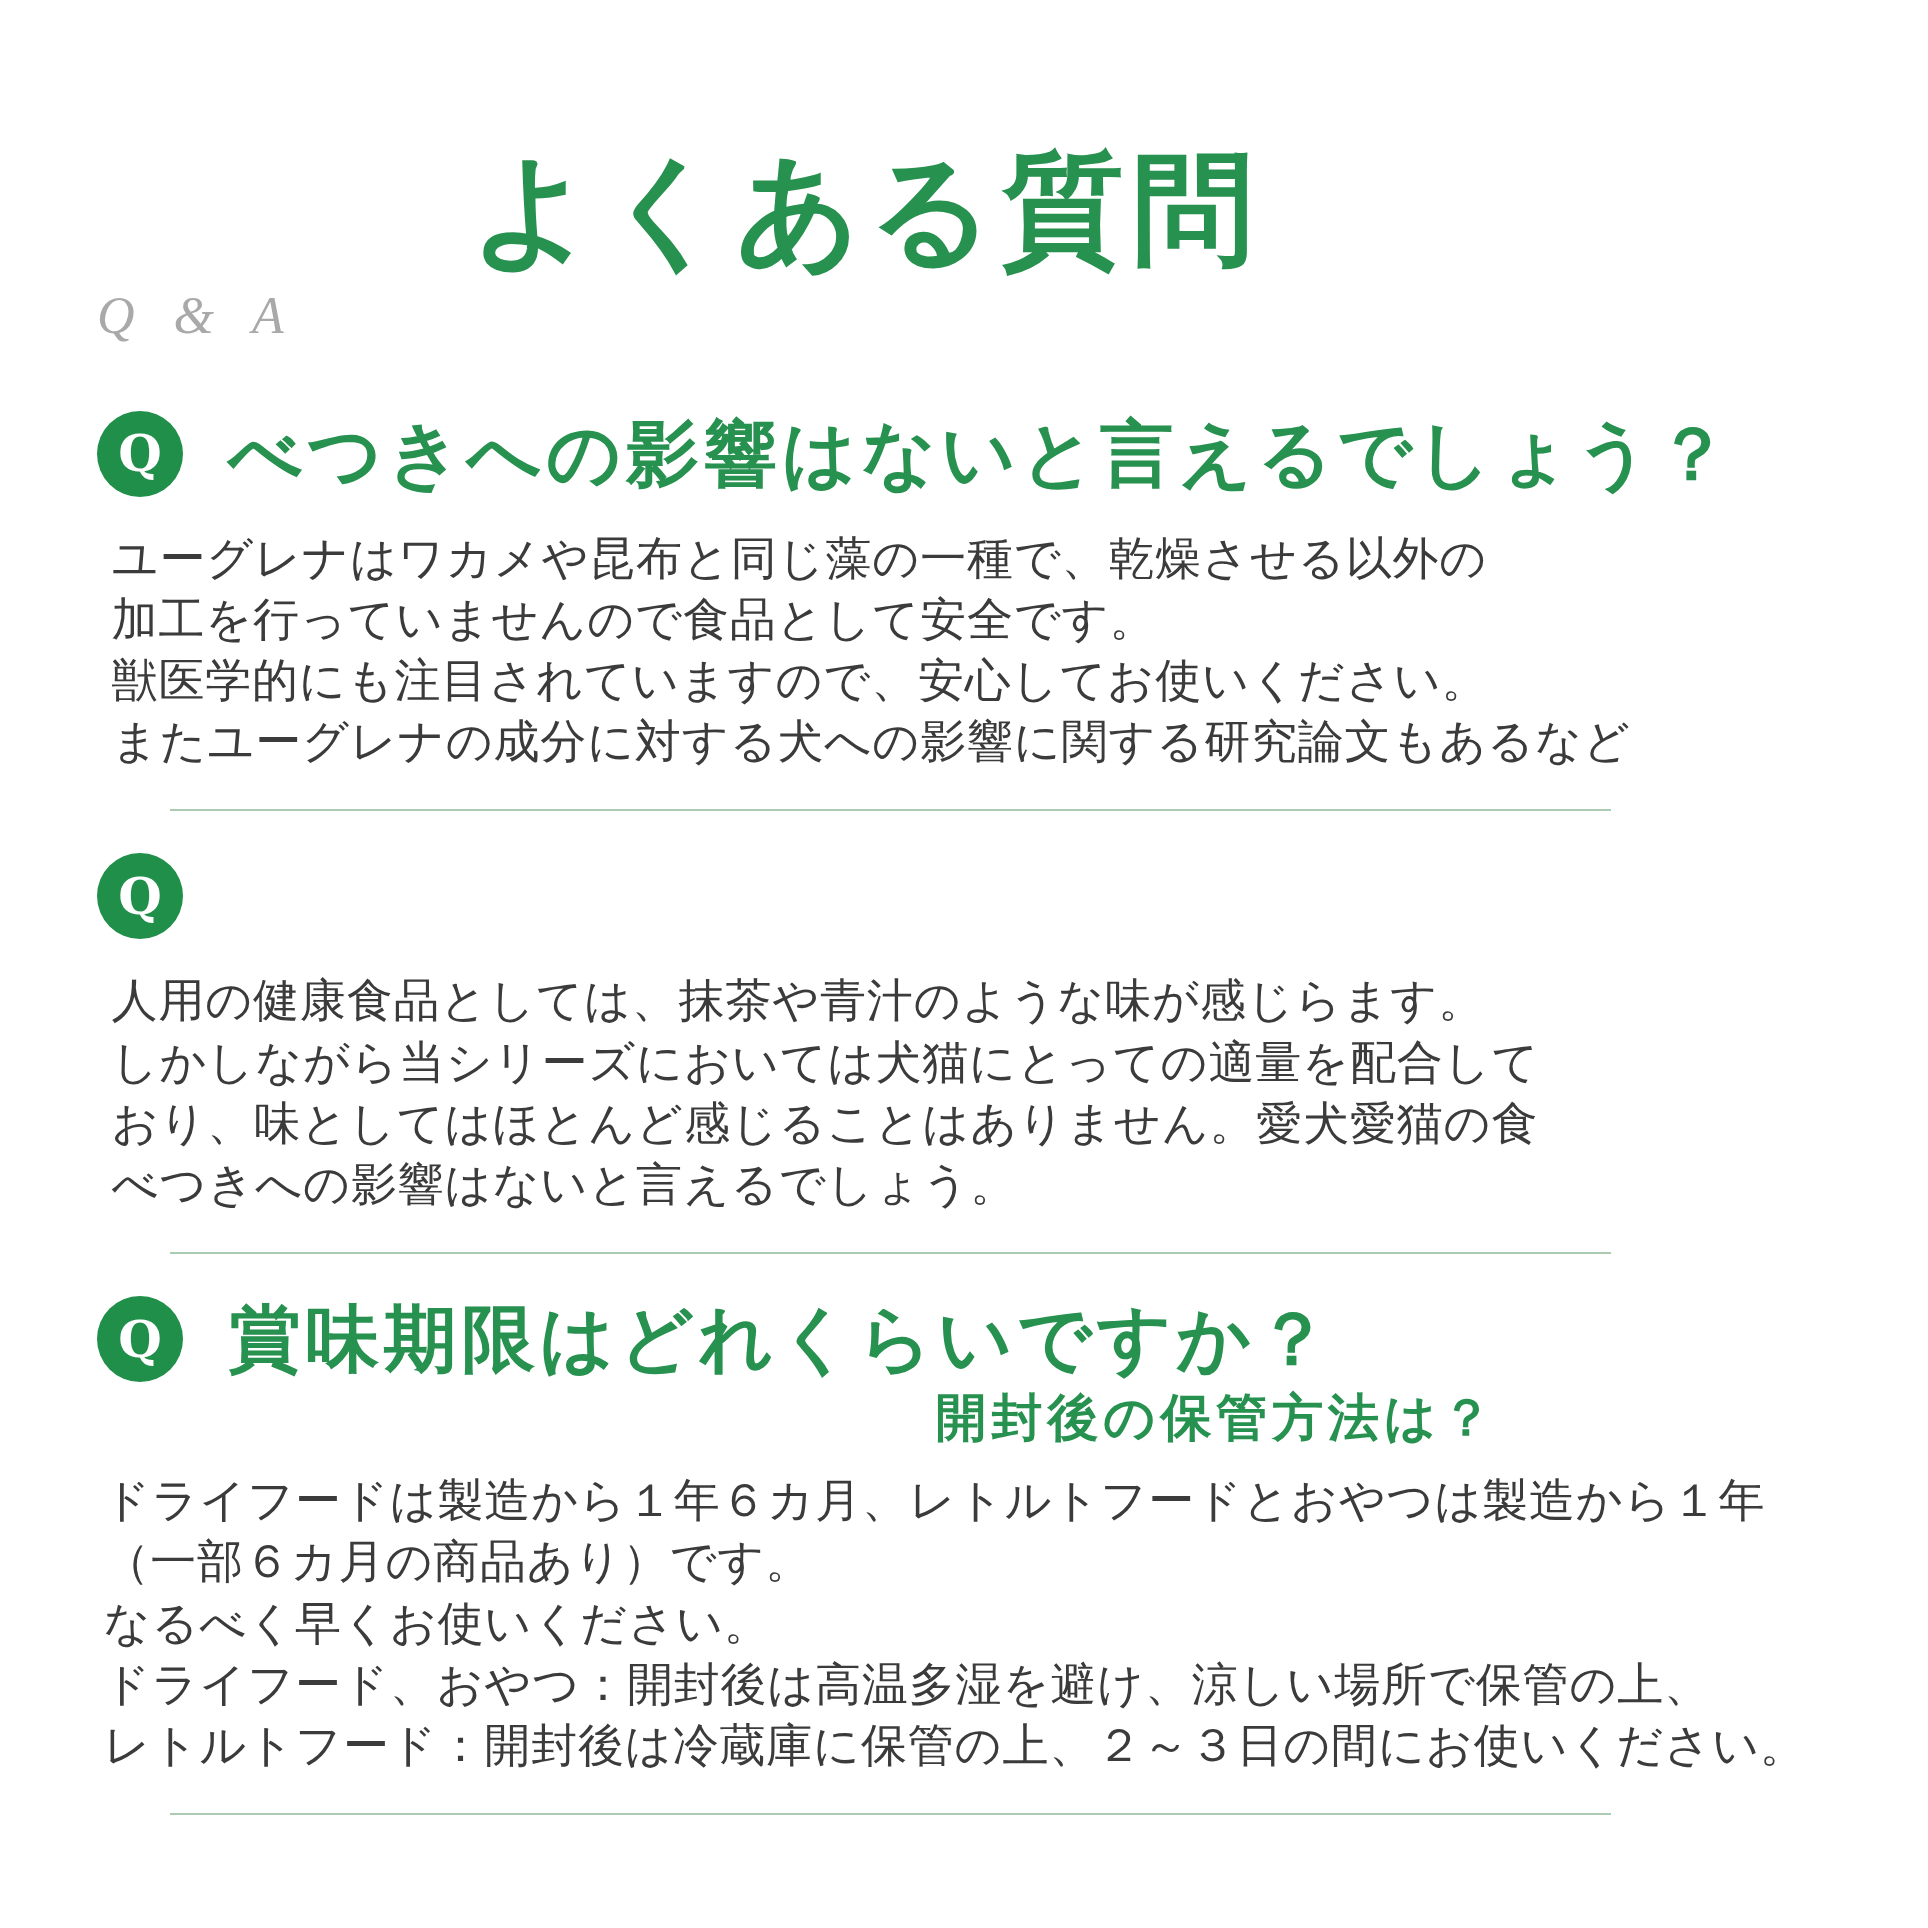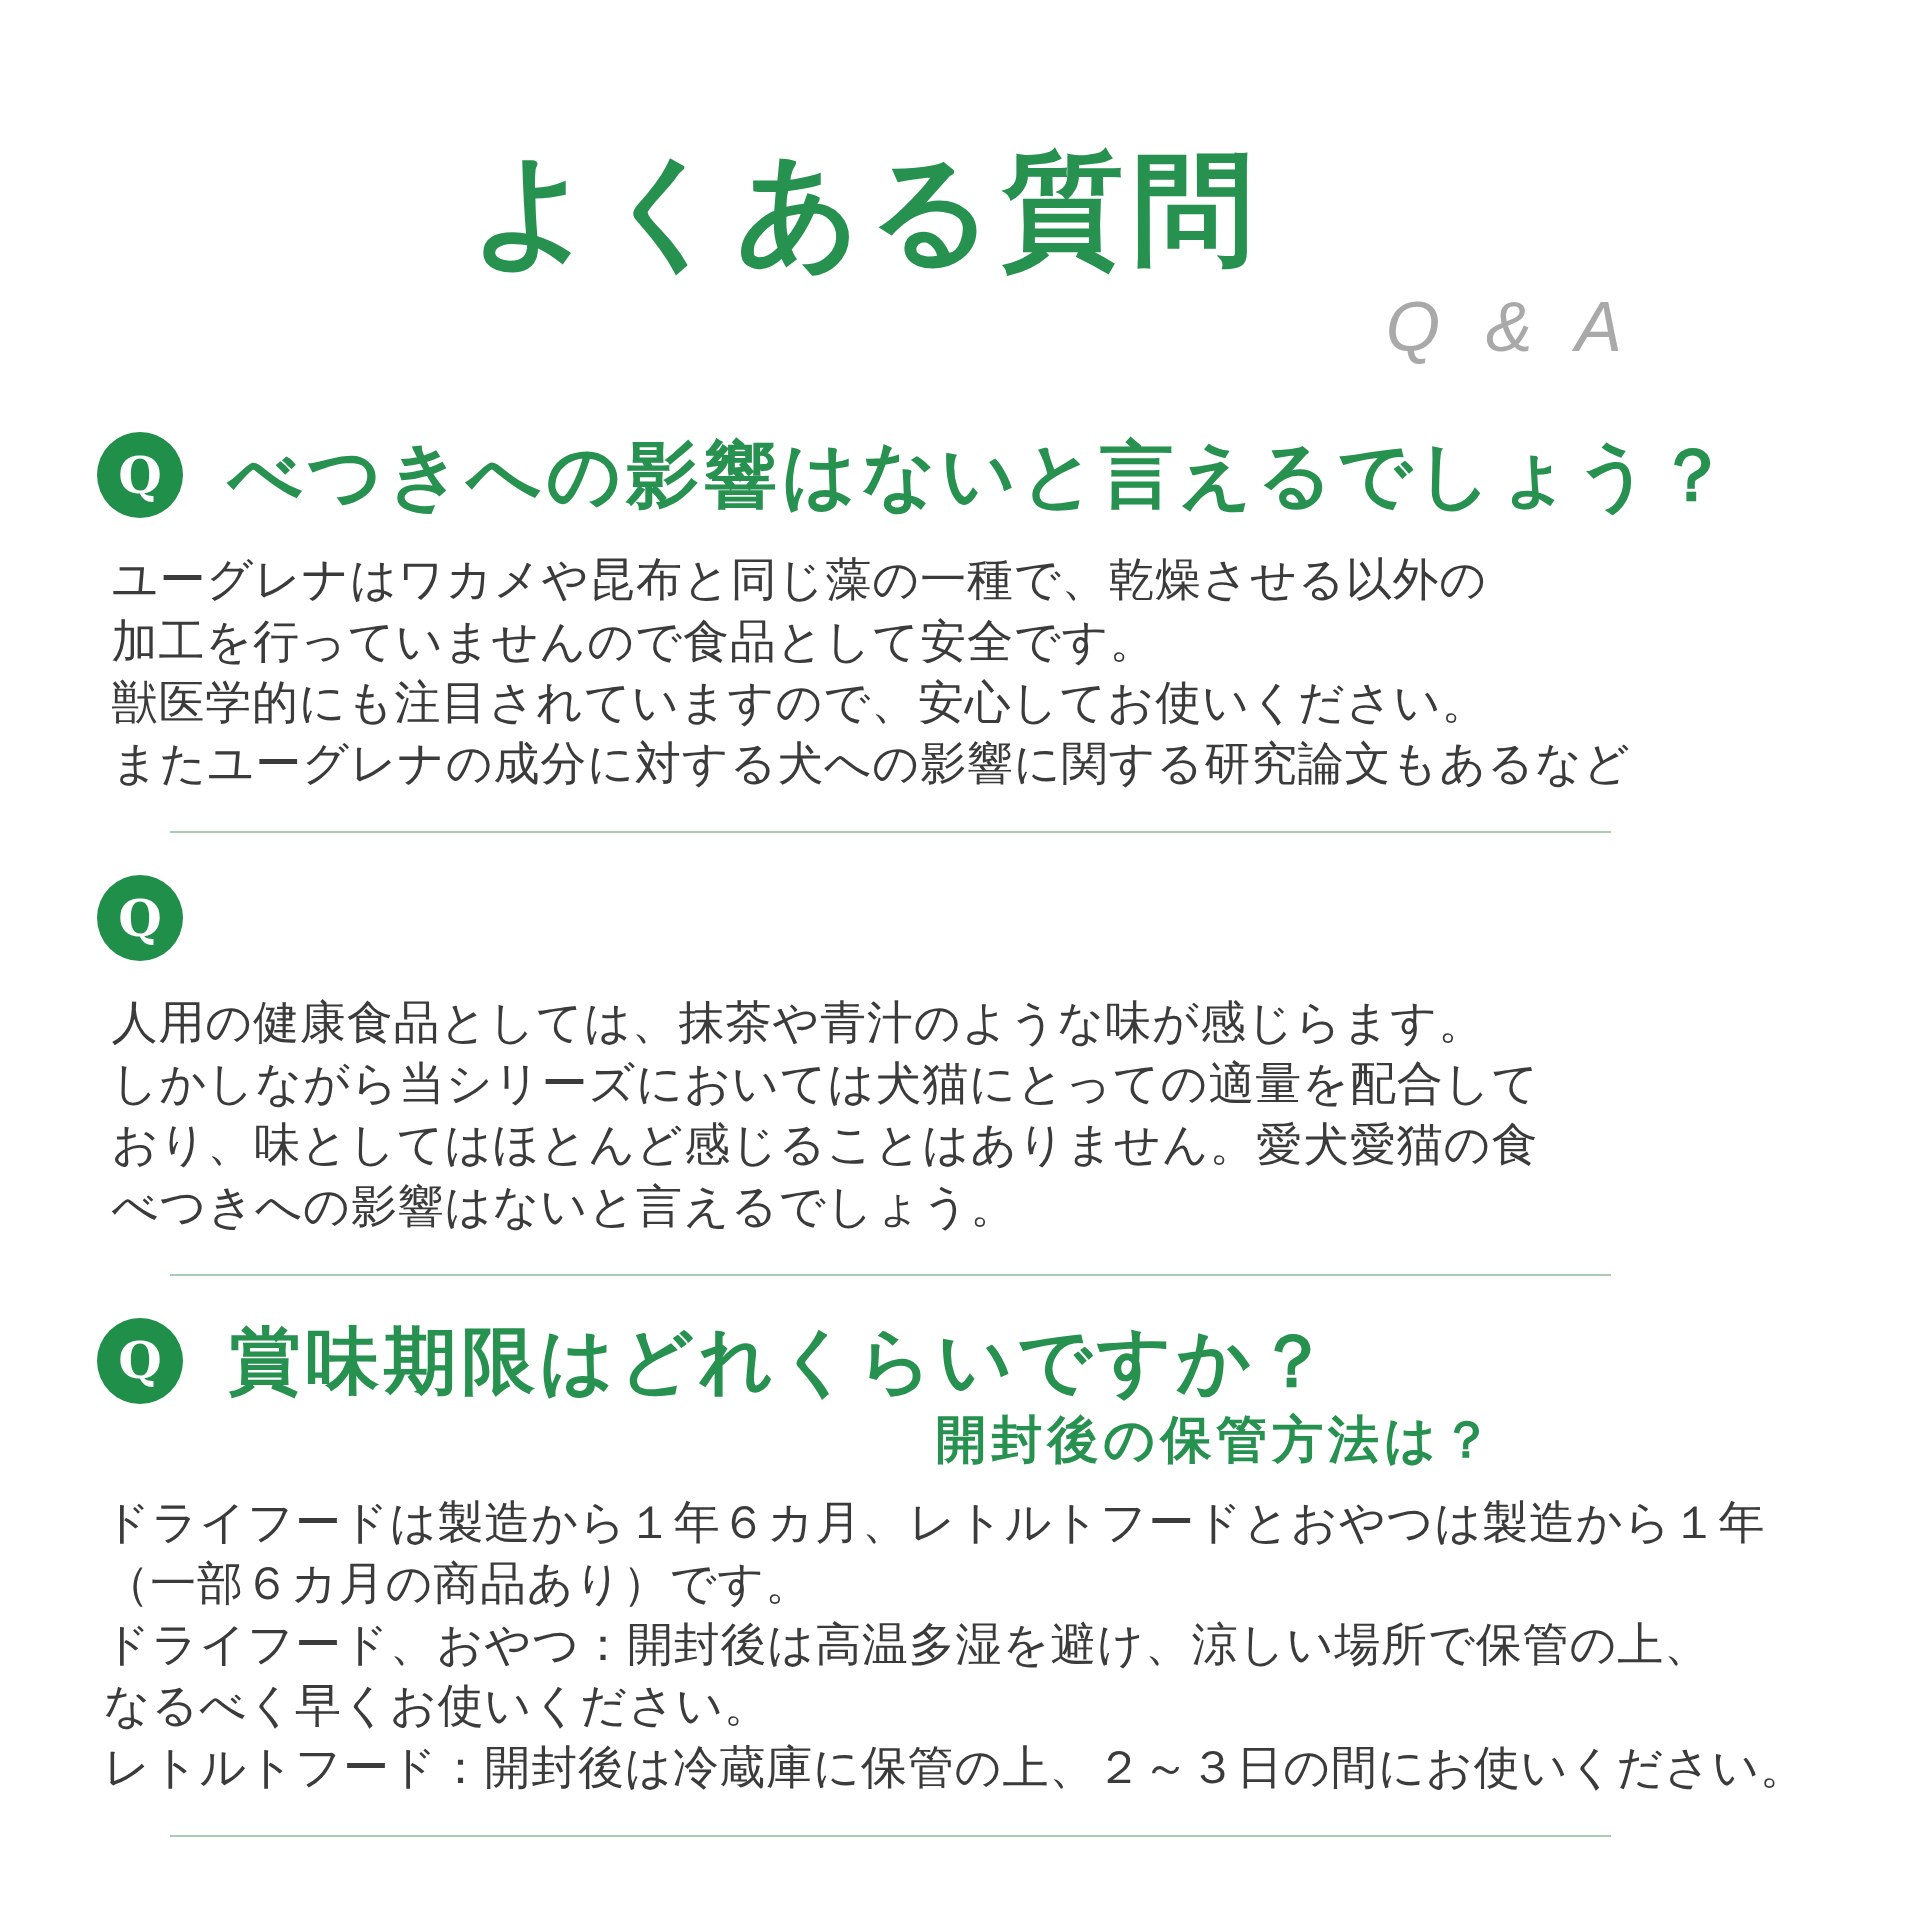--- a/index.html
+++ b/index.html
@@ -16,24 +16,24 @@
 
   .page-title{
     text-align:center;
     color:var(--green);
     font-size:122px;
     font-weight:bold;
     letter-spacing:8px;
     line-height:1.05;
   }
   .page-subtitle{
-    text-align:right;
-    font-family:Liberation Sans, sans-serif;
+    text-align:left;
+    font-family:Liberation Serif, serif;
     font-style:italic;
-    font-size:70px;
+    font-size:52px;
     color:var(--subtitle);
     letter-spacing:13px;
     margin-top:11.3px;
     line-height:1.2;
   }
 
   .faq-section{margin-top:42px;}
   .faq-section.first{margin-top:63px;}
 
   .q-row{display:flex;align-items:center;gap:45px;}
@@ -120,21 +120,21 @@
 
   <section class="faq-section third">
     <div class="q-row">
       <div class="q-badge">Q</div>
       <div class="q-text">賞味期限はどれくらいですか？</div>
     </div>
     <div class="q-text-line2">開封後の保管方法は？</div>
     <div class="answer">
       <div class="ans-line">ドライフードは製造から１年６カ月、レトルトフードとおやつは製造から１年</div>
       <div class="ans-line">（一部６カ月の商品あり）です。</div>
+      <div class="ans-line">なるべく早くお使いください。</div>
       <div class="ans-line">ドライフード、おやつ：開封後は高温多湿を避け、涼しい場所で保管の上、</div>
-      <div class="ans-line">なるべく早くお使いください。</div>
       <div class="ans-line">レトルトフード：開封後は冷蔵庫に保管の上、２～３日の間にお使いください。</div>
     </div>
     <hr class="divider">
   </section>
 
 </div>
 
 
 </body></html>

